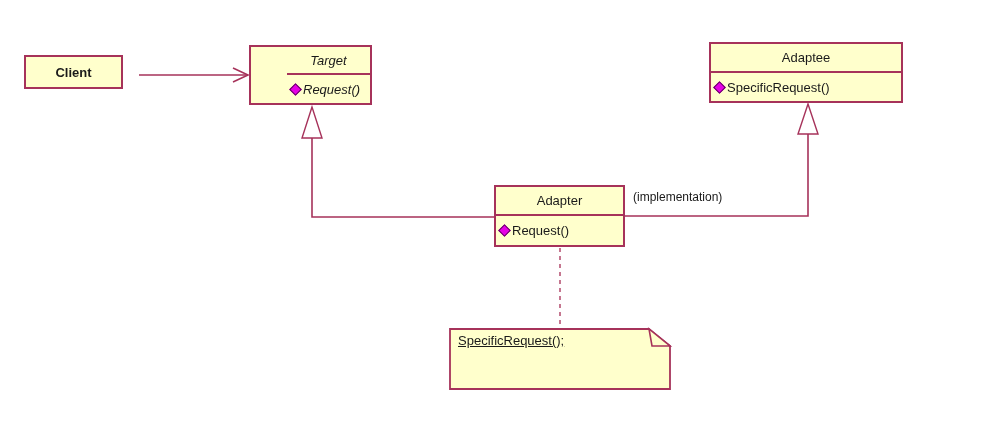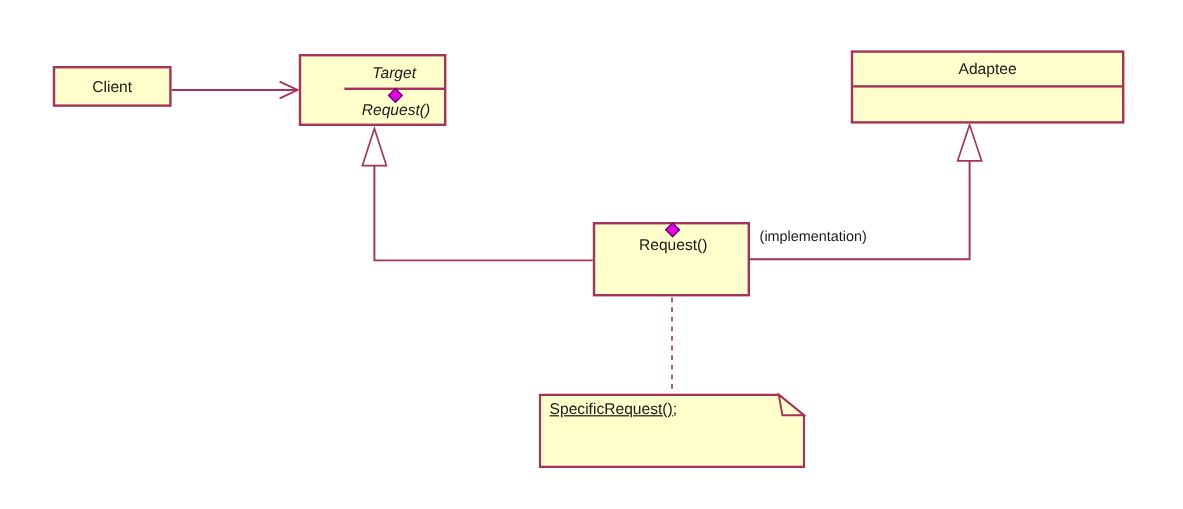--- a/index.html
+++ b/index.html
@@ -31,21 +31,20 @@
     display: flex;
     align-items: center;
     justify-content: center;
     font-size: 13px;
   }
   .class-methods {
     display: flex;
     align-items: center;
     padding-left: 3px;
     font-size: 13px;
-    flex-direction: column;
   }
   .object-box {
     display: flex;
     align-items: center;
     justify-content: center;
     font-size: 13px;
   }
   .italic { font-style: italic; margin-left: 36px; }
   .diamond-icon {
     display: inline-block;
@@ -92,37 +91,42 @@
     </g>
 
     <line x1="560" y1="248" x2="560" y2="328" stroke="#B75575" stroke-width="1.6" stroke-dasharray="4,4" fill="none"></line>
 
     <g>
       <polygon points="450,329 649,329 670,346 670,389 450,389" fill="#FFFFCC" stroke="#A6325A" stroke-width="1.8"></polygon>
       <polygon points="649,329 670,346 652,346" fill="#FFFFCC" stroke="#A6325A" stroke-width="1.6"></polygon>
     </g>
   </svg>
 
-  <div class="uml-box object-box" style="left:44px; top:55px; width:99px; height:34px;">
+  <div class="uml-box object-box" style="left:24px; top:55px; width:99px; height:34px;font-weight:bold;">
     <span>Client</span>
   </div>
 
   <div class="uml-box" style="left:249px; top:45px; width:123px; height:60px;">
     <div class="class-title italic" style="height:28px;">Target</div>
     <div class="class-methods italic" style="height:28px;">
       <span class="diamond-icon"></span>
       <span>Request()</span>
     </div>
   </div>
 
-  <div class="uml-box" style="left:709px; top:42px; width:228px; height:61px;">
+  <div class="uml-box" style="left:709px; top:42px; width:194px; height:61px;">
     <div class="class-title" style="height:29px;">Adaptee</div>
+    <div class="class-methods" style="height:28px;">
+      <span class="diamond-icon"></span>
+      <span>SpecificRequest()</span>
+    </div>
   </div>
 
   <div class="uml-box" style="left:494px; top:185px; width:131px; height:62px;">
+    <div class="class-title" style="height:29px;">Adapter</div>
     <div class="class-methods" style="height:29px;">
       <span class="diamond-icon"></span>
       <span>Request()</span>
     </div>
   </div>
 
   <div class="free-label" style="left:633px; top:190px;">(implementation)</div>
 
   <div class="note-text" style="left:458px; top:333px;text-decoration:underline;">SpecificRequest();</div>
 

